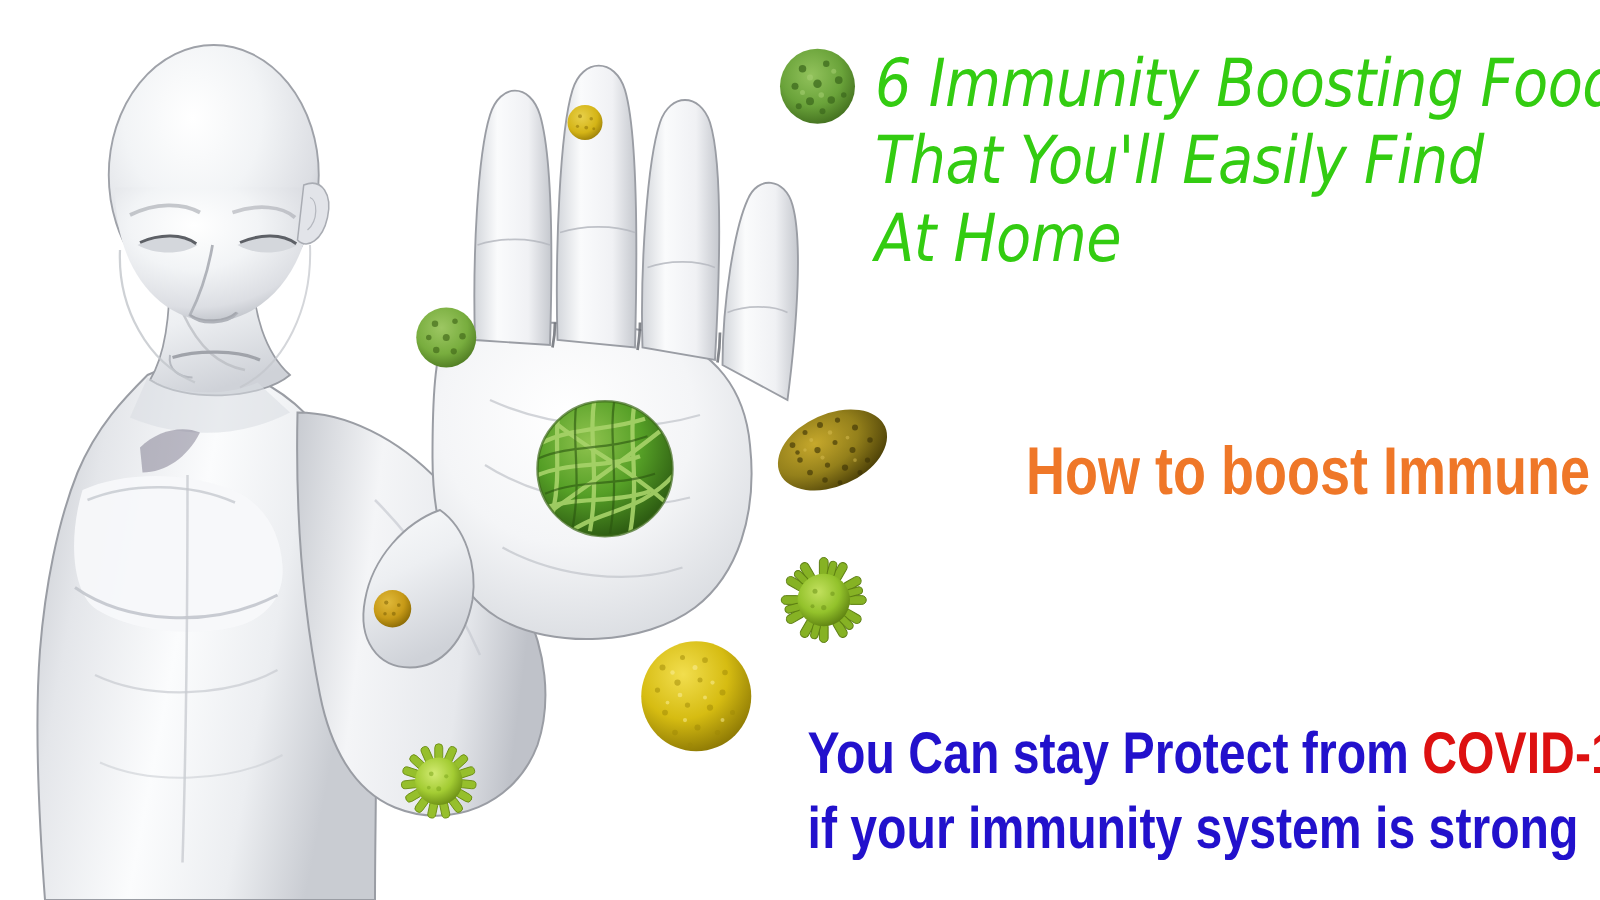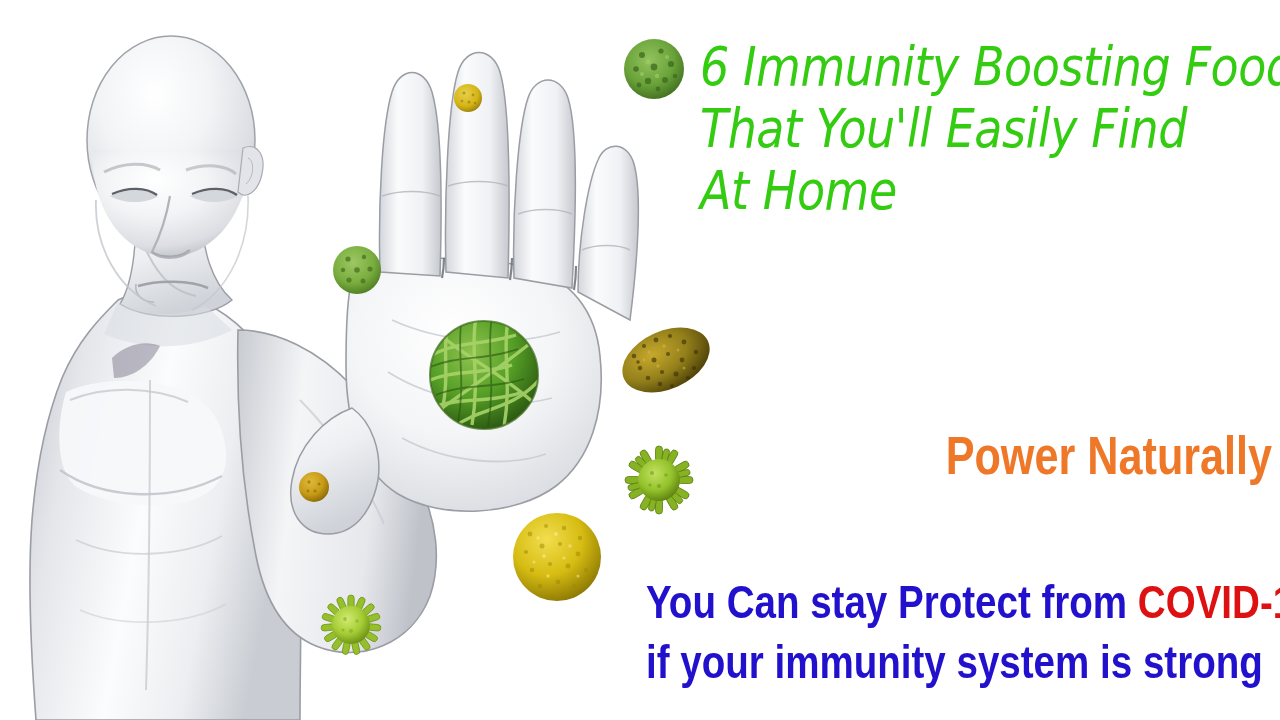--- a/index.html
+++ b/index.html
@@ -601,22 +601,22 @@
       </g>
     </svg>
   </div>
 
   <div class="txt-block stack-green" style="left:700px; top:40px;">
     <div class="green-head">6 Immunity Boosting Foods</div>
     <div class="green-head">That You'll Easily Find</div>
     <div class="green-head">At Home</div>
   </div>
 
-  <div class="txt-block" style="right:8px; top:428px; text-align:right;">
-    <div class="orange-line orange-3">Power Naturally</div>
+  <div class="txt-block" style="right:8px; top:350px; text-align:right;">
+    <div class="orange-line orange-2">How to boost Immune</div>
   </div>
 
   <div class="txt-block" style="left:646px; top:578px;">
     <div class="blue-line"><span>You Can stay Protect from </span><span class="hot">COVID-19</span></div>
   </div>
   <div class="txt-block" style="left:646px; top:638px;">
     <div class="blue-line">if your immunity system is strong</div>
   </div>
 
 </div>

